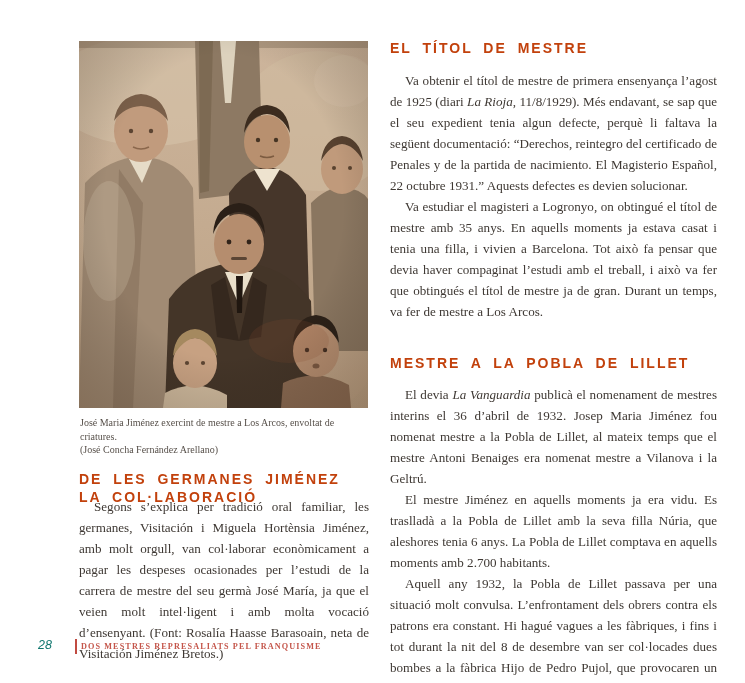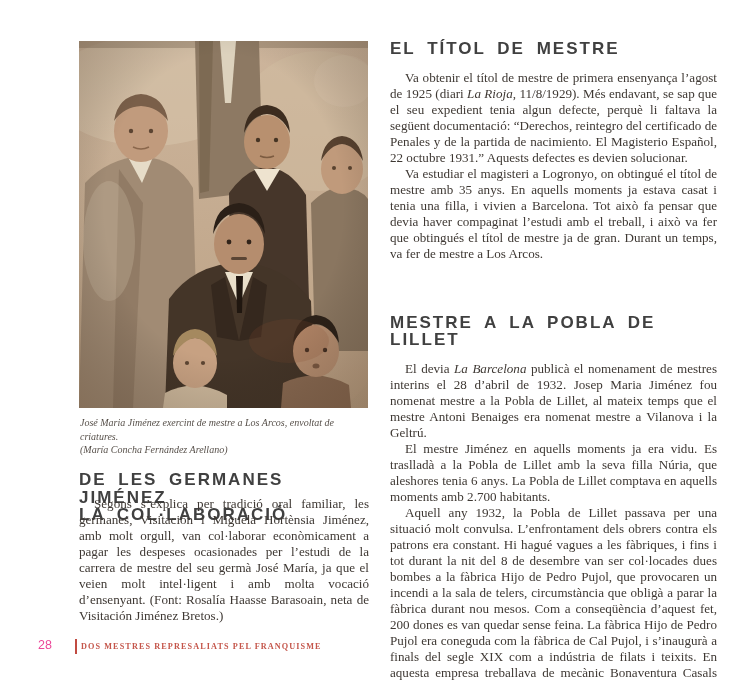--- a/index.html
+++ b/index.html
@@ -5,43 +5,43 @@
   * { margin:0; padding:0; box-sizing:border-box; }
   html,body { width:745px; height:683px; background:#ffffff; font-family:"Liberation Serif", serif; }
   .page { position:relative; width:745px; height:683px; background:#ffffff; overflow:hidden; }
 
   
   .photo-frame { position:absolute; left:79px; top:41px; width:289px; height:367px; overflow:hidden; }
   .photo-frame svg { display:block; }
 
   
   .caption { position:absolute; left:80px; top:416px; width:290px;
-             font-style:italic; font-size:10px; line-height:13.5px; color:#57504a; }
+             font-size:10px; line-height:13.5px; color:#57504a; }
 
   
   .red-heading { font-family:"Liberation Sans", sans-serif; font-weight:bold;
-                 color:#404040; font-size:17px; line-height:17.5px;
+                 color:#c2410c; font-size:14px; line-height:17.5px;
                  letter-spacing:2px; word-spacing:5px; }
 
   
-  .body-par { font-size:13.1px; line-height:16px; color:#3e3833;
+  .body-par { font-size:13.1px; line-height:21px; color:#3e3833;
               text-align:justify; text-indent:15px; }
   .body-par .it { font-style:italic; }
 
   .left-heading { position:absolute; left:79px; top:471px; width:290px; }
   .left-par { position:absolute; left:79px; top:496px; width:290px; }
 
   .right-col { position:absolute; left:390px; top:40px; width:327px; }
   .right-col .red-heading { margin:0 0 12px 0; }
-  .right-col .section2-heading { margin-top:52px; }
+  .right-col .section2-heading { margin-top:33px; }
 
   
   .footer { position:absolute; left:38px; top:638px; width:680px; height:20px; }
   .page-number { position:absolute; left:0; top:0; font-family:"Liberation Sans", sans-serif;
-                 font-size:12.5px; color:#ec4899; }
+                 font-size:12.5px; color:#0f766e;font-style:italic; }
   .footer-divider { position:absolute; left:37px; top:1px; width:2px; height:15px; background:#c14b41; }
   .footer-title { position:absolute; left:43px; top:4px; font-family:Liberation Serif, serif;
                   font-weight:bold; font-size:8.2px; letter-spacing:1.1px; color:#c4554a; }
 </style>
 </head>
 <body>
 
 <div class="page">
 
   <div class="photo-frame">
@@ -130,37 +130,37 @@
 
       <ellipse cx="30" cy="200" rx="26" ry="60" fill="#d9c6b0" opacity="0.25"></ellipse>
       <ellipse cx="210" cy="300" rx="40" ry="22" fill="#8a4f33" opacity="0.18"></ellipse>
       <ellipse cx="265" cy="40" rx="30" ry="26" fill="#d9c6b0" opacity="0.3"></ellipse>
       <rect width="289" height="367" fill="url(#vig)"></rect>
     </svg>
   </div>
 
   <div class="caption">
     <div>José Maria Jiménez exercint de mestre a Los Arcos, envoltat de criatures.</div>
-    <div>(María Concha Fernández Arellano)</div>
+    <div>(José Concha Fernández Arellano)</div>
   </div>
 
   <div class="left-heading red-heading">
     <div>DE LES GERMANES JIMÉNEZ</div>
     <div>LA COL·LABORACIÓ</div>
   </div>
 
   <p class="left-par body-par">Segons s’explica per tradició oral familiar, les germanes, Visitación i Miguela Hortènsia Jiménez, amb molt orgull, van col·laborar econòmicament a pagar les despeses ocasionades per l’estudi de la carrera de mestre del seu germà José María, ja que el veien molt intel·ligent i amb molta vocació d’ensenyant. (Font: Rosalía Haasse Barasoain, neta de Visitación Jiménez Bretos.)</p>
 
   <div class="right-col">
     <h2 class="red-heading">EL TÍTOL DE MESTRE</h2>
     <p class="body-par"><span>Va obtenir el títol de mestre de primera ensenyança l’agost de 1925 (diari </span><span class="it">La Rioja</span><span>, 11/8/1929). Més endavant, se sap que el seu expedient tenia algun defecte, perquè li faltava la següent documentació: “Derechos, reintegro del certificado de Penales y de la partida de nacimiento. El Magisterio Español, 22 octubre 1931.” Aquests defectes es devien solucionar.</span></p>
     <p class="body-par">Va estudiar el magisteri a Logronyo, on obtingué el títol de mestre amb 35 anys. En aquells moments ja estava casat i tenia una filla, i vivien a Barcelona. Tot això fa pensar que devia haver compaginat l’estudi amb el treball, i això va fer que obtingués el títol de mestre ja de gran. Durant un temps, va fer de mestre a Los Arcos.</p>
 
     <h2 class="red-heading section2-heading">MESTRE A LA POBLA DE LILLET</h2>
-    <p class="body-par"><span>El devia </span><span class="it">La Barcelona</span><span> publicà el nomenament de mestres interins el 28 d’abril de 1932. Josep Maria Jiménez fou nomenat mestre a la Pobla de Lillet, al mateix temps que el mestre Antoni Benaiges era nomenat mestre a Vilanova i la Geltrú.</span></p>
+    <p class="body-par"><span>El devia </span><span class="it">La Vanguardia</span><span> publicà el nomenament de mestres interins el 36 d’abril de 1932. Josep Maria Jiménez fou nomenat mestre a la Pobla de Lillet, al mateix temps que el mestre Antoni Benaiges era nomenat mestre a Vilanova i la Geltrú.</span></p>
     <p class="body-par">El mestre Jiménez en aquells moments ja era vidu. Es traslladà a la Pobla de Lillet amb la seva filla Núria, que aleshores tenia 6 anys. La Pobla de Lillet comptava en aquells moments amb 2.700 habitants.</p>
     <p class="body-par">Aquell any 1932, la Pobla de Lillet passava per una situació molt convulsa. L’enfrontament dels obrers contra els patrons era constant. Hi hagué vagues a les fàbriques, i fins i tot durant la nit del 8 de desembre van ser col·locades dues bombes a la fàbrica Hijo de Pedro Pujol, que provocaren un incendi a la sala de telers, circumstància que obligà a parar la fàbrica durant nou mesos. Com a conseqüència d’aquest fet, 200 dones es van quedar sense feina. La fàbrica Hijo de Pedro Pujol era coneguda com la fàbrica de Cal Pujol, i s’inaugurà a finals del segle XIX com a indústria de filats i teixits. En aquesta empresa treballava de mecànic Bonaventura Casals Mora, futur sogre del mestre Jiménez.</p>
   </div>
 
   <div class="footer">
     <span class="page-number">28</span>
     <span class="footer-divider"></span>
     <span class="footer-title">DOS MESTRES REPRESALIATS PEL FRANQUISME</span>
   </div>
 

